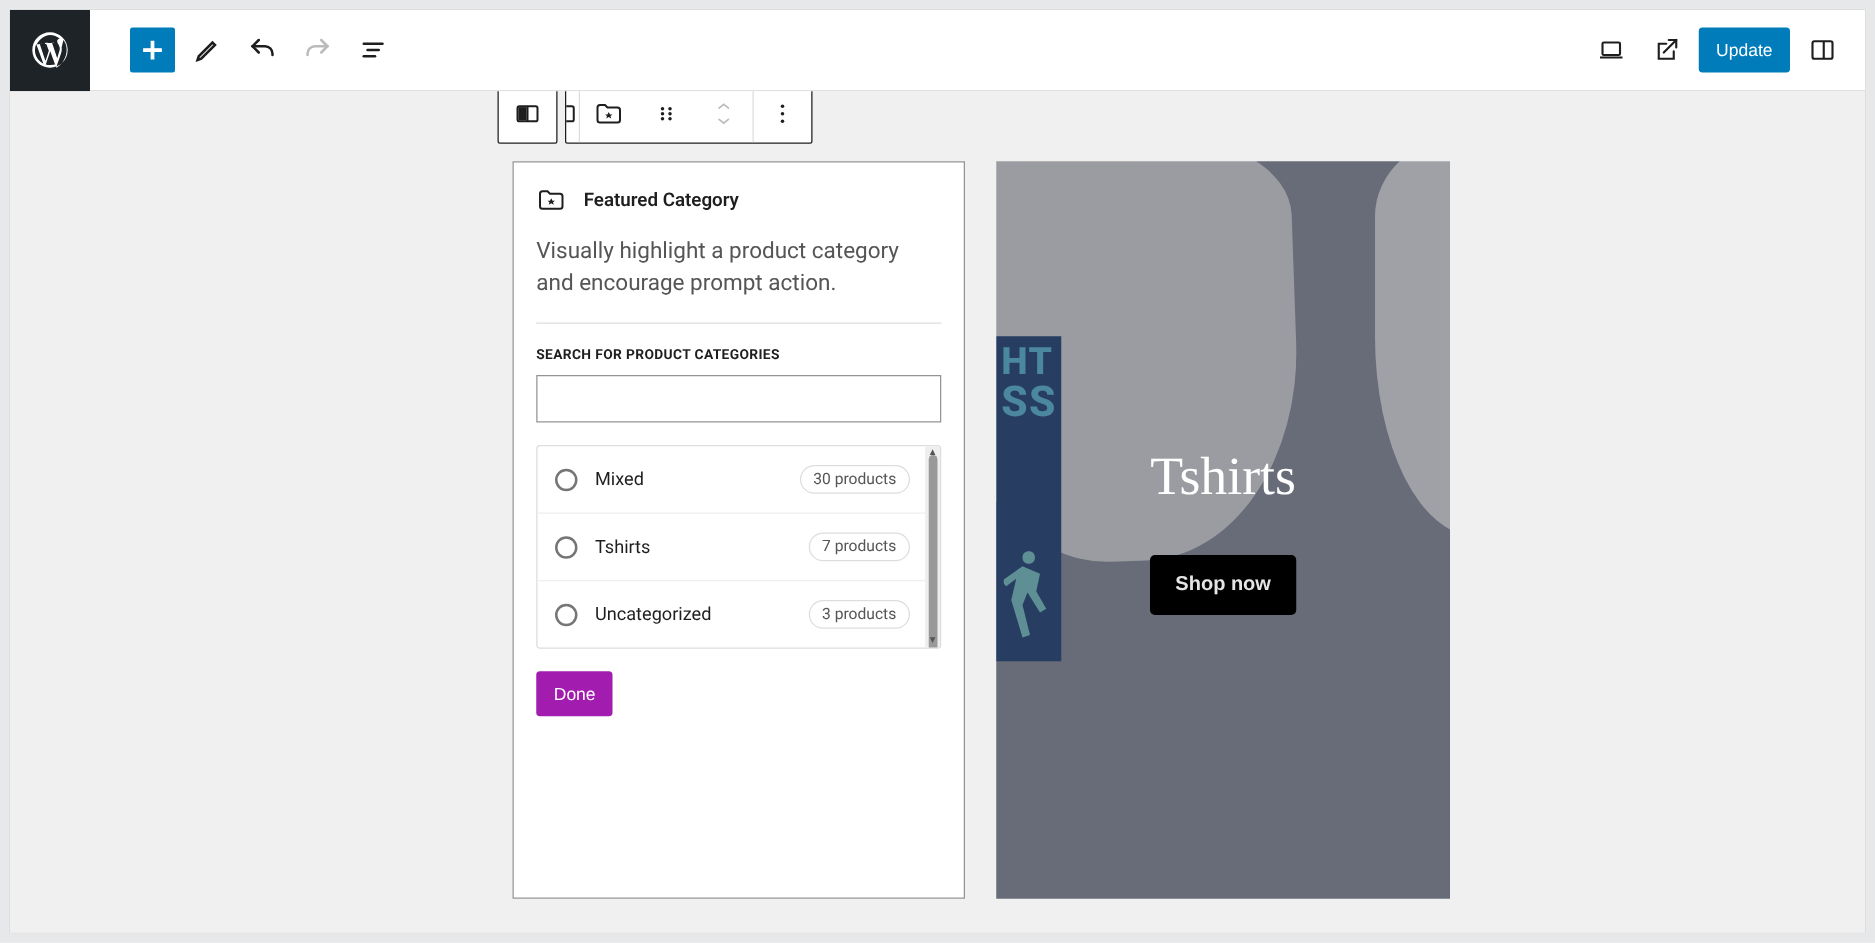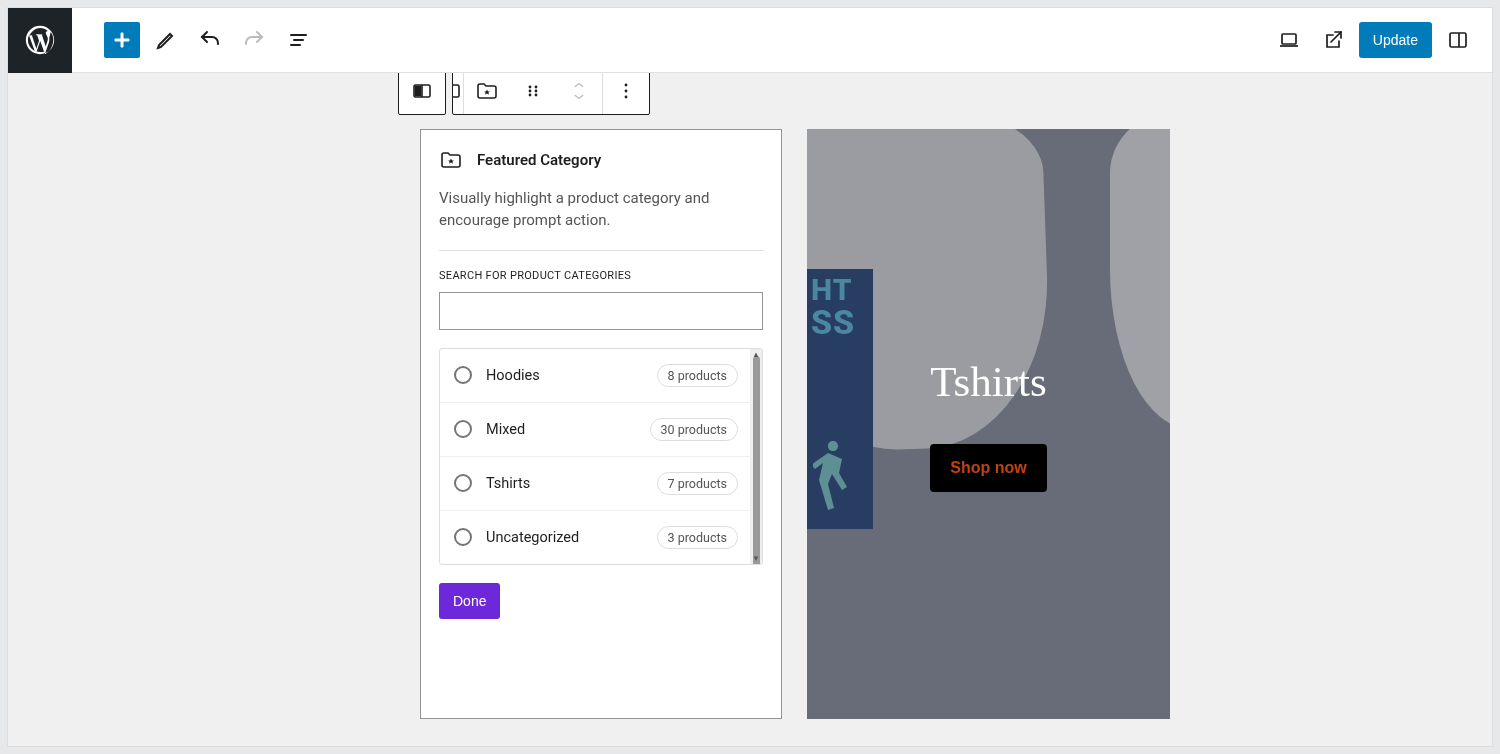--- a/index.html
+++ b/index.html
@@ -69,32 +69,32 @@
     }
     .block-toolbar .tool {
       width: 46px; height: 46px; display: flex; align-items: center; justify-content: center;
     }
     .block-toolbar .sep { width: 1px; height: 46px; background: #ddd; }
     .tool svg { width: 24px; height: 24px; }
     .move-arrows { display: flex; flex-direction: column; align-items: center; justify-content: center; gap: 0; }
     .move-arrows svg { width: 18px; height: 12px; }
     
     .content-row {
-      position: absolute; top: 56px; left: 412px; display: flex; gap: 25px;
+      position: absolute; top: 56px; left: 402px; display: flex; gap: 25px;
     }
     .featured-panel {
       width: 362px; border: 1px solid #949494; background: #fff;
       padding: 18px; font-size: 14px; color: #1e1e1e;
     }
     .panel-header { display: flex; align-items: center; gap: 14px; margin-bottom: 16px; }
     .panel-header svg { width: 24px; height: 24px; }
     .panel-title { font-weight: 600; font-size: 15px; }
-    .panel-desc { color: #555; font-size: 15px; line-height: 1.45; margin-bottom: 18px; }
+    .panel-desc { color: #555; font-size: 18px; line-height: 1.45; margin-bottom: 18px; }
     .panel-divider { border: none; border-top: 1px solid #ddd; margin-bottom: 18px; }
-    .search-label { font-size: 11px; font-weight: 400; letter-spacing: 0.3px; color: #1e1e1e; margin-bottom: 10px; text-transform: uppercase; }
+    .search-label { font-size: 11px; font-weight: 700; letter-spacing: 0.3px; color: #1e1e1e; margin-bottom: 10px; text-transform: uppercase; }
     .search-input {
       width: 100%; height: 38px; border: 1px solid #949494; padding: 0 10px;
       font-size: 14px; margin-bottom: 18px;
     }
     .category-list {
       border: 1px solid #ddd; border-radius: 3px; margin-bottom: 18px;
       position: relative; overflow: hidden;
     }
     .category-list::after {
       content: ""; position: absolute; right: 0; top: 0; bottom: 0; width: 12px;
@@ -118,21 +118,21 @@
       width: 18px; height: 18px; border: 2px solid #757575; border-radius: 50%;
       display: inline-flex; align-items: center; justify-content: center;
     }
     .radio.checked { border-color: #007cba; }
     .radio.checked::after {
       content: ""; width: 9px; height: 9px; background: #007cba; border-radius: 50%;
     }
     .cat-name { color: #1e1e1e; font-size: 14.5px; }
     .cat-count { font-size: 12.5px; color: #555; border: 1px solid #ddd; border-radius: 14px; padding: 3px 10px; }
     .done-btn {
-      background: #6d28d9; color: #fff; border: none; padding: 10px 14px;
+      background: #a21caf; color: #fff; border: none; padding: 10px 14px;
       font-size: 14px; border-radius: 3px; cursor: pointer;
     }
     
     .promo-card {
       width: 363px; height: 590px; position: relative; overflow: hidden;
       background: #8f94a0;
       display: flex; flex-direction: column; align-items: center; justify-content: center;
     }
     .promo-tshirt {
       position: absolute; width: 280px; height: 340px; top: -20px; left: -40px;
@@ -141,34 +141,34 @@
     }
     .promo-tshirt2 {
       position: absolute; width: 180px; height: 320px; top: -20px; right: -120px;
       background: #f5f5f5; border-radius: 40% 40% 45% 45% / 20% 20% 50% 50%;
     }
     .promo-hanger {
       position: absolute; top: -5px; left: 18px; width: 92px; height: 34px;
       background: #caa97a; border-radius: 0 0 60px 60px;
     }
     .promo-graphic {
-      position: absolute; top: 140px; left: 0; width: 66px; height: 260px;
+      position: absolute; top: 140px; left: 0; width: 52px; height: 260px;
       background: #1b3f78;
     }
     .promo-graphic .t1 { color: #5cc6e8; font-weight: 800; font-size: 30px; line-height: 1; letter-spacing: 1px; padding-left: 4px; padding-top: 6px;}
     .promo-graphic .t2 { color: #5cc6e8; font-weight: 800; font-size: 34px; line-height: 1; letter-spacing: 1px; padding-left: 4px; }
     .promo-graphic .runner { position: absolute; bottom: 6px; left: 6px; width: 40px; height: 90px; }
     .promo-overlay { position: absolute; inset: 0; background: rgba(55,60,70,0.45); }
     .promo-title {
       position: relative; z-index: 2; color: #fff; font-family: Georgia, 'Times New Roman', serif;
       font-size: 43px; font-weight: 400;
     }
     .shop-btn {
       position: relative; z-index: 2; margin-top: 38px;
-      background: #000; color: #c2410c; border: none; padding: 15px 20px;
+      background: #000; color: #e5e5e5; border: none; padding: 15px 20px;
       font-size: 16px; font-weight: 600; border-radius: 4px; cursor: pointer;
     }
   </style>
 </head>
 <body>
 
 <div class="page-frame">
   <div class="wp-header">
     <div class="wp-logo">
       <svg viewBox="0 0 24 24">
@@ -295,27 +295,20 @@
         </div>
         <div class="panel-desc">Visually highlight a product category and encourage prompt action.</div>
         <hr class="panel-divider">
         <div class="search-label">SEARCH FOR PRODUCT CATEGORIES</div>
         <input class="search-input" value="" style="">
         <div class="category-list">
           <div class="cat-scroll-arrow" style="top:1px;">▴</div>
           <div class="cat-scroll-thumb"></div>
           <div class="cat-scroll-arrow" style="bottom:1px;">▾</div>
 
-          <div class="category-item">
-            <div class="cat-left">
-              <span class="radio"></span>
-              <span class="cat-name">Hoodies</span>
-            </div>
-            <span class="cat-count">8 products</span>
-          </div>
           <div class="category-item">
             <div class="cat-left">
               <span class="radio"></span>
               <span class="cat-name">Mixed</span>
             </div>
             <span class="cat-count">30 products</span>
           </div>
           <div class="category-item">
             <div class="cat-left">
               <span class="radio"></span>

